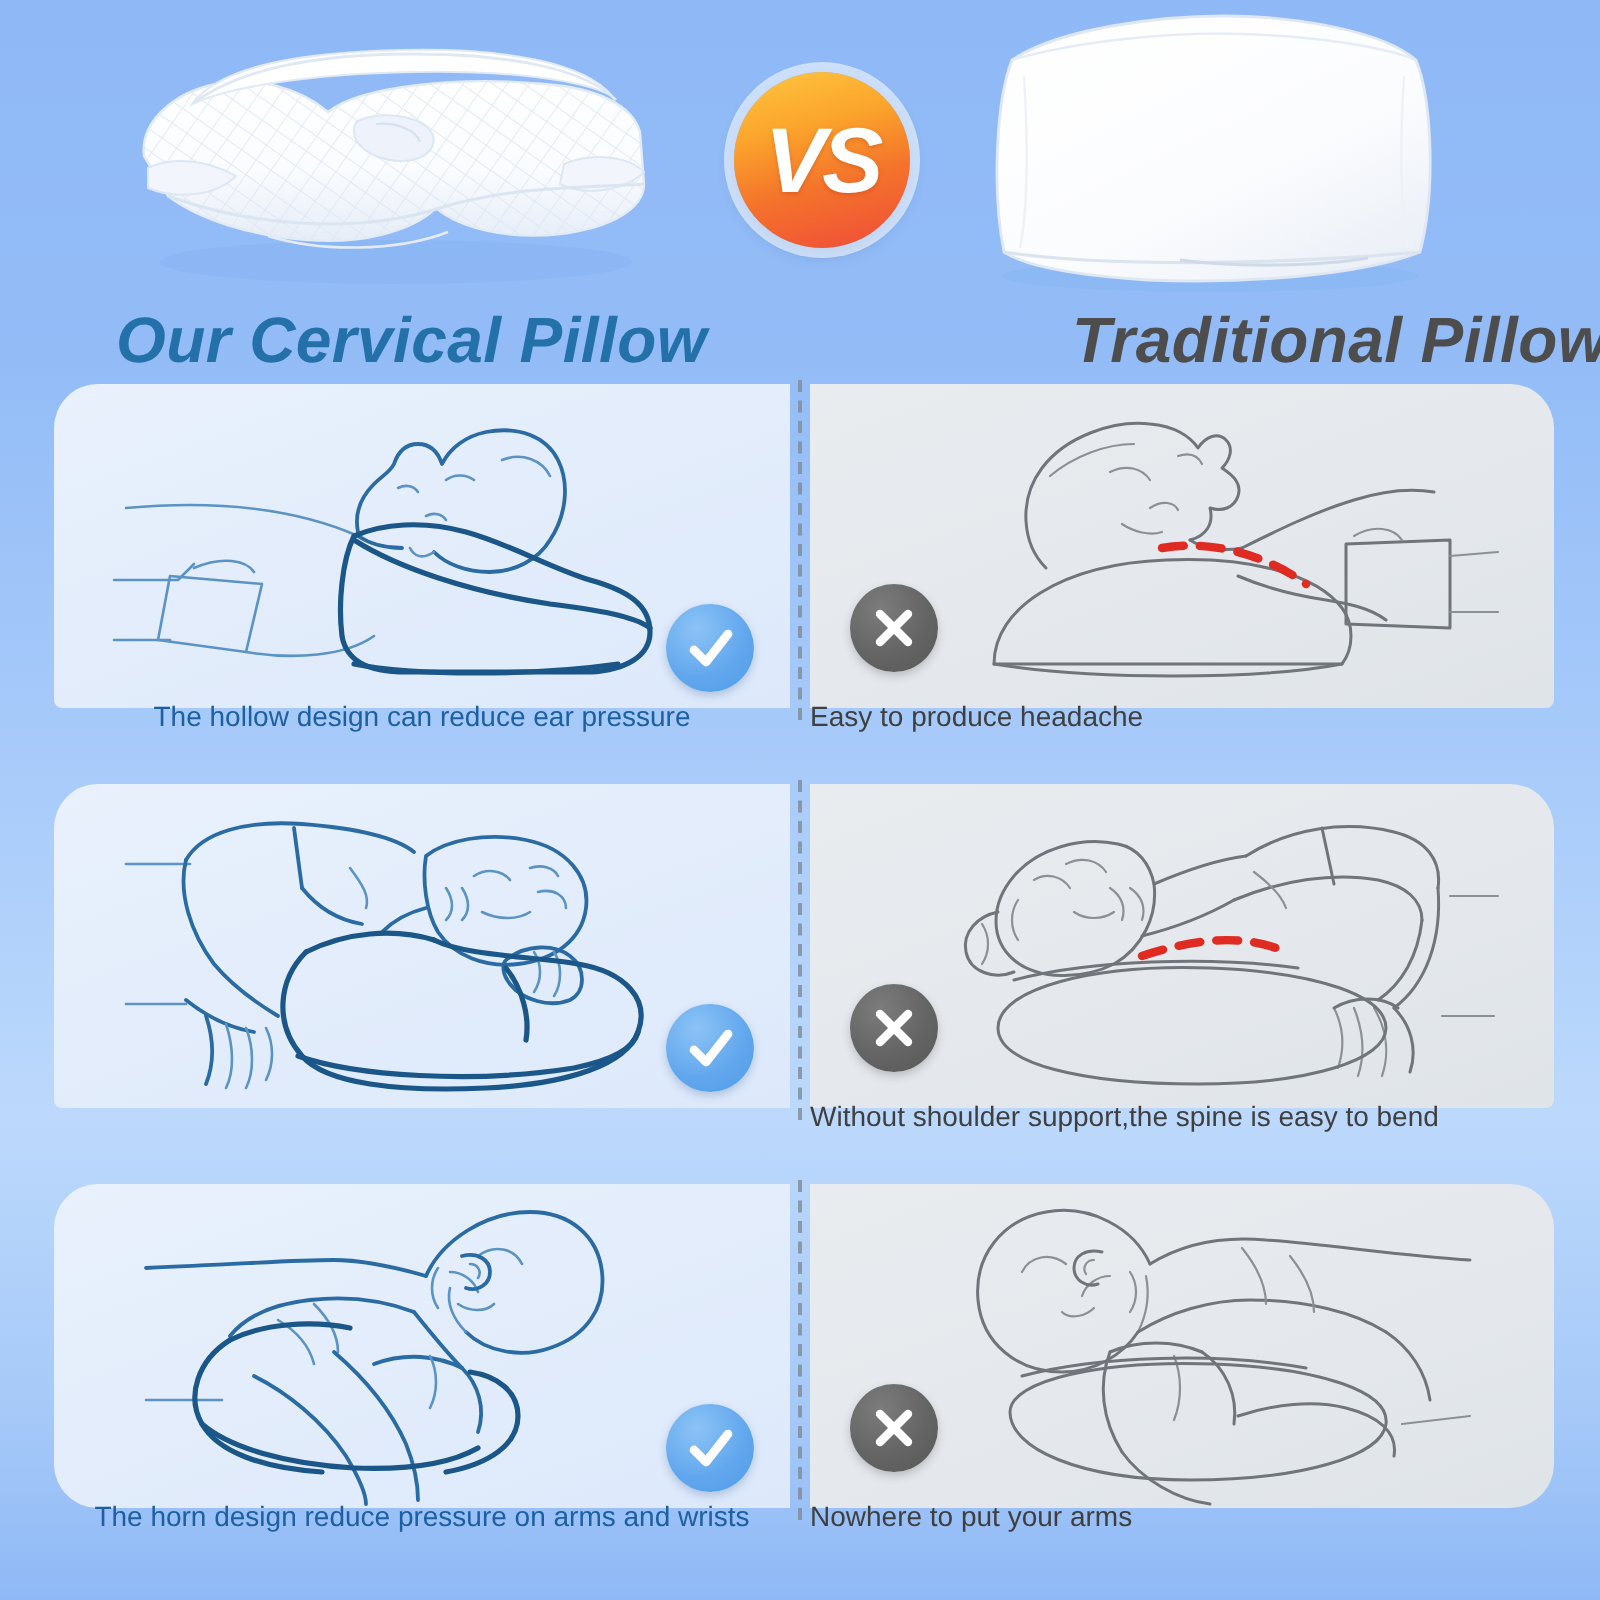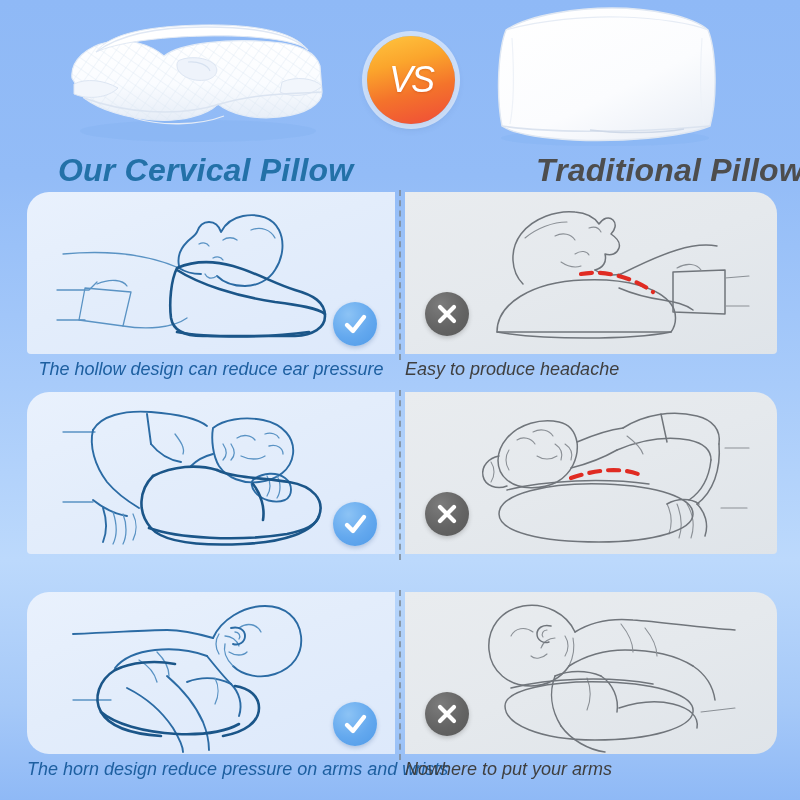--- a/index.html
+++ b/index.html
@@ -58,22 +58,22 @@
     height: 88px;
     border-radius: 50%;
     background: linear-gradient(165deg, #ffc640 0%, #fba52c 32%, #f4732b 62%, #ef4b39 100%);
     box-shadow: 0 0 0 5px rgba(255,255,255,0.55), 0 3px 8px rgba(40,70,120,0.25);
     display: flex;
     align-items: center;
     justify-content: center;
   }
   .vs-badge .vs-text {
     color: #ffffff;
-    font-size: 36px;
-    font-weight: normal;
+    font-size: 46px;
+    font-weight: bold;
     font-style: italic;
     line-height: 1;
     letter-spacing: -2px;
     text-shadow: 0 1px 2px rgba(180,60,20,0.35);
   }
 
   
   .row {
     position: absolute;
     left: 0;
@@ -115,25 +115,24 @@
     top: 0;
     width: 0;
     height: 170px;
     border-left: 2px dashed #7f8b96;
     opacity: 0.8;
   }
 
   
   .caption {
     position: absolute;
-    top: 164px;
+    top: 153px;
     height: 30px;
     line-height: 30px;
-    font-size: 18px;
-    font-style: italic;
+    font-size: 14px;
     white-space: nowrap;
   }
   .caption.good {
     left: 27px;
     width: 368px;
     text-align: center;
     color: #1d5fa0;
   }
   .caption.bad {
     left: 405px;
@@ -476,20 +475,21 @@
       </div>
       <div class="badge cross">
         <svg width="30" height="30" viewBox="0 0 30 30">
           <path d="M8 8 L22 22 M22 8 L8 22" fill="none" stroke="#ffffff" stroke-width="4.2" stroke-linecap="round"></path>
         </svg>
       </div>
     </div>
 
     <div class="divider"></div>
 
+    <div class="caption bad">Without shoulder support,the spine is easy to bend</div>
   </div>
 
   <div class="row r3">
 
     <div class="panel good">
       <div class="illo">
         <svg viewBox="0 0 368 162" preserveAspectRatio="none">
 
           <path class="ln-blue" d="M186 46 C 194 28, 216 14, 238 14 C 258 14, 272 26, 274 44
                                    C 276 62, 266 76, 248 82 C 234 87, 216 84, 206 74"></path>

